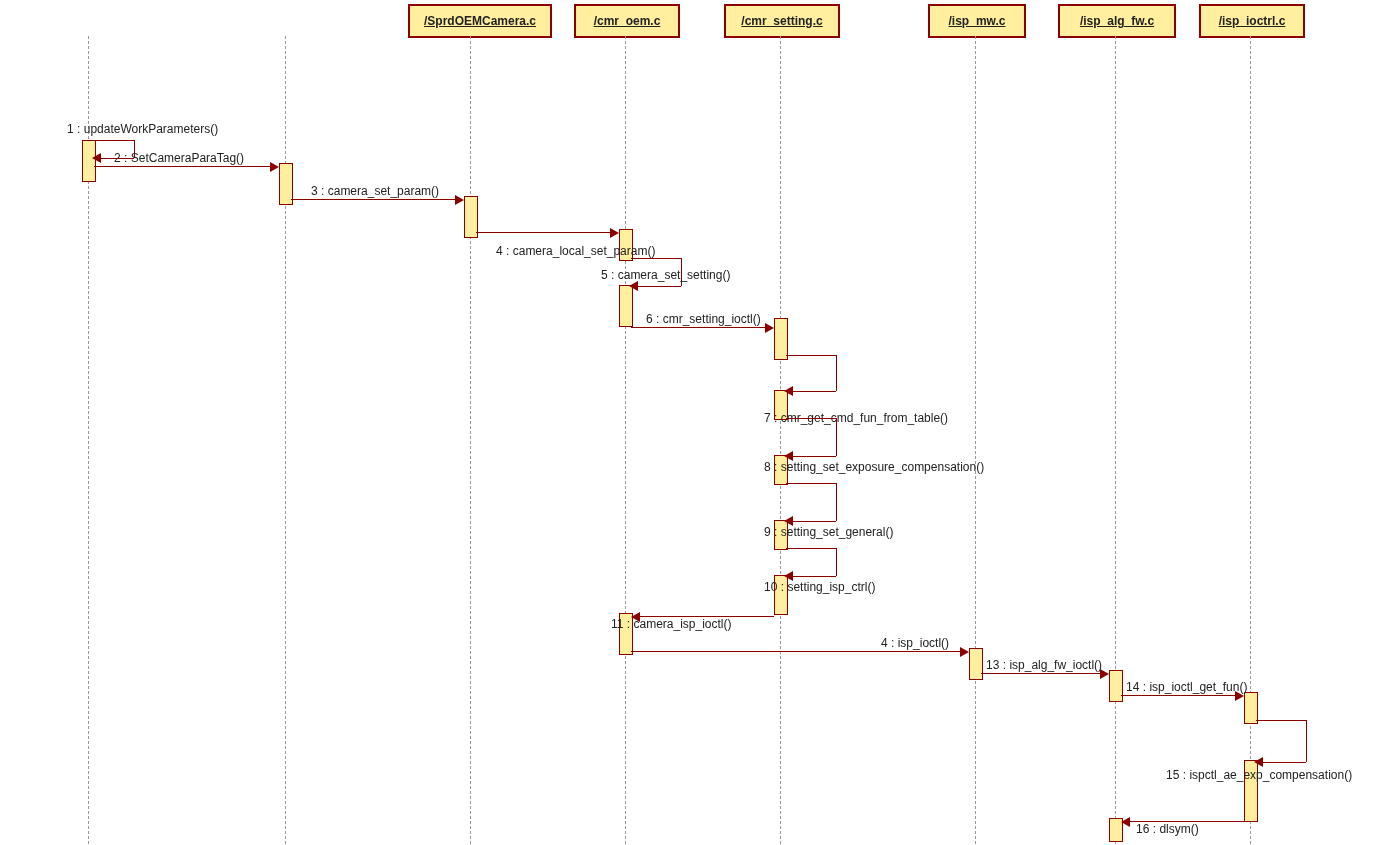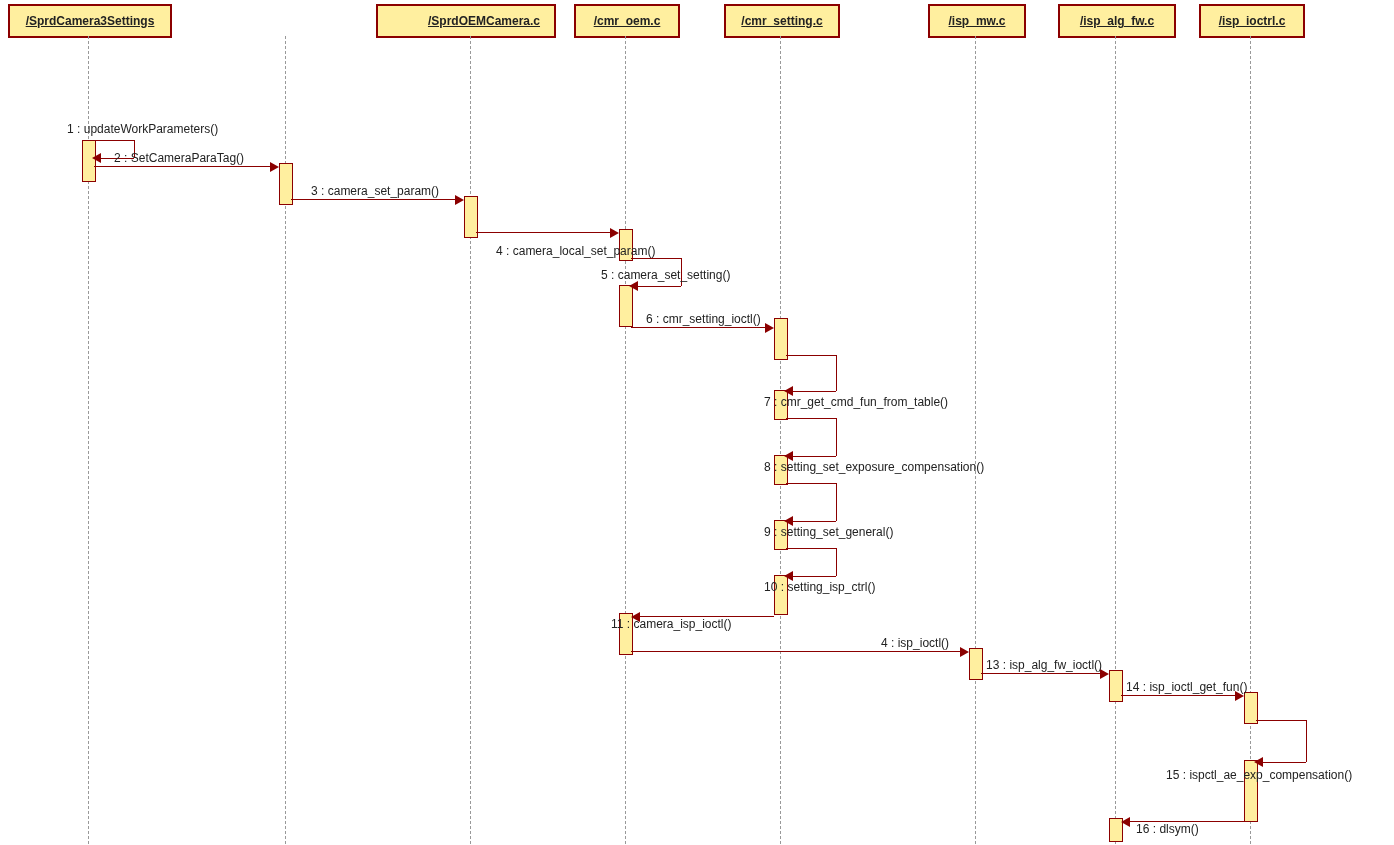--- a/index.html
+++ b/index.html
@@ -19,24 +19,21 @@
   .selfloop .h1{position:absolute;top:0;height:0;border-top:1.5px solid #8b0000;}
   .selfloop .v{position:absolute;width:0;border-left:1.5px solid #8b0000;}
   .selfloop .h2{position:absolute;height:0;border-top:1.5px solid #8b0000;}
   .selfloop .arrow{position:absolute;width:0;height:0;border-top:5px solid transparent;border-bottom:5px solid transparent;border-right:9px solid #8b0000;}
   .selfloop .lbl{position:absolute;white-space:nowrap;color:#222;}
 </style>
 </head>
 <body>
 <div class="canvas">
 
-<div class="participant" style="left:8px;width:160px;">
-      <span>/SprdCamera3Settings</span>
-    </div>
-<div class="participant" style="left:376px;width:140px;padding-left:36px;">
+<div class="participant" style="left:408px;width:140px;">
       <span>/SprdOEMCamera.c</span>
     </div>
 <div class="participant" style="left:574px;width:102px;">
       <span>/cmr_oem.c</span>
     </div>
 <div class="participant" style="left:724px;width:112px;">
       <span>/cmr_setting.c</span>
     </div>
 <div class="participant" style="left:928px;width:94px;">
       <span>/isp_mw.c</span>
@@ -114,21 +111,21 @@
   <div class="line" style="left:0;width:134px;"></div>
   <div class="arrow-right" style="right:0;"></div>
   <div class="label" style="left:15px;"><span>6</span> : <span>cmr_setting_ioctl()</span></div>
 </div>
 
 <div class="selfloop" style="left:786px;top:355px;width:60px;height:36px;">
   <div class="h1" style="left:0;width:50px;"></div>
   <div class="v" style="left:50px;top:0;height:36px;"></div>
   <div class="h2" style="left:0;top:36px;width:50px;"></div>
   <div class="arrow" style="left:-2px;top:31px;"></div>
-  <div class="lbl" style="left:-22px;top:40px;"><span>7</span> : <span>cmr_get_cmd_fun_from_table()</span></div>
+  <div class="lbl" style="left:-22px;top:56px;"><span>7</span> : <span>cmr_get_cmd_fun_from_table()</span></div>
 </div>
 
 <div class="selfloop" style="left:786px;top:418px;width:60px;height:38px;">
   <div class="h1" style="left:0;width:50px;"></div>
   <div class="v" style="left:50px;top:0;height:38px;"></div>
   <div class="h2" style="left:0;top:38px;width:50px;"></div>
   <div class="arrow" style="left:-2px;top:33px;"></div>
   <div class="lbl" style="left:-22px;top:42px;"><span>8</span> : <span>setting_set_exposure_compensation()</span></div>
 </div>
 

